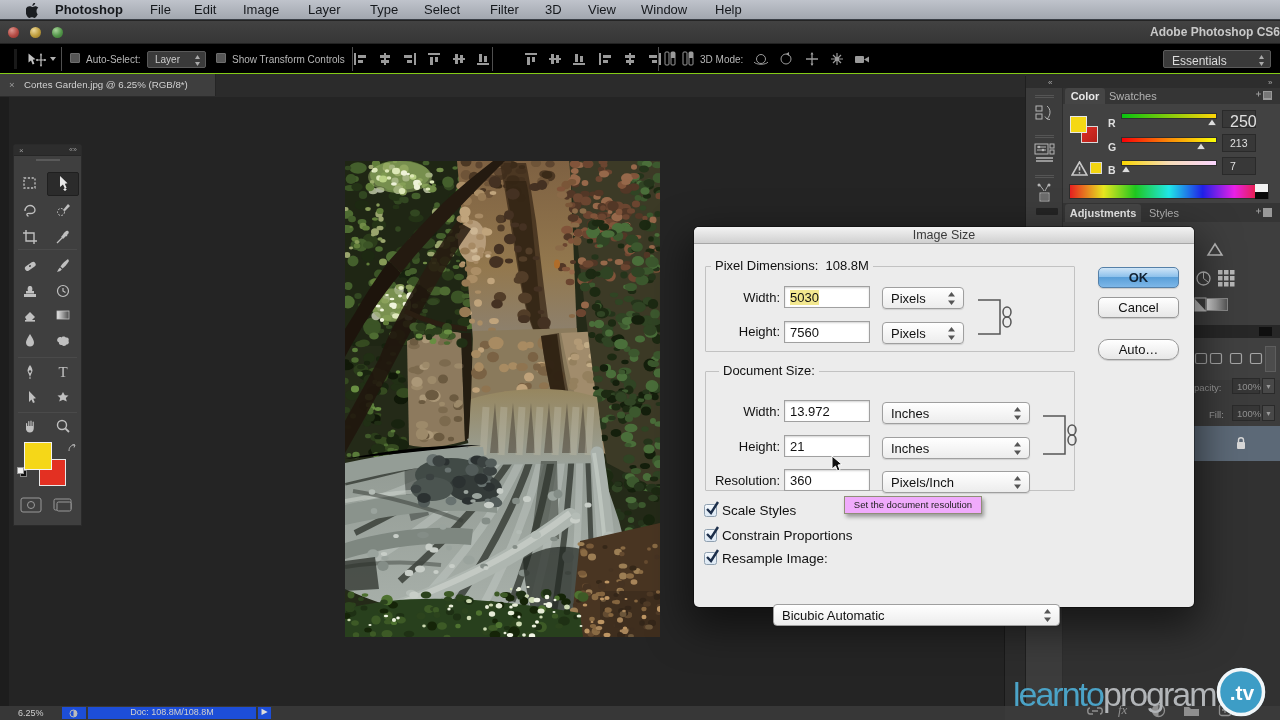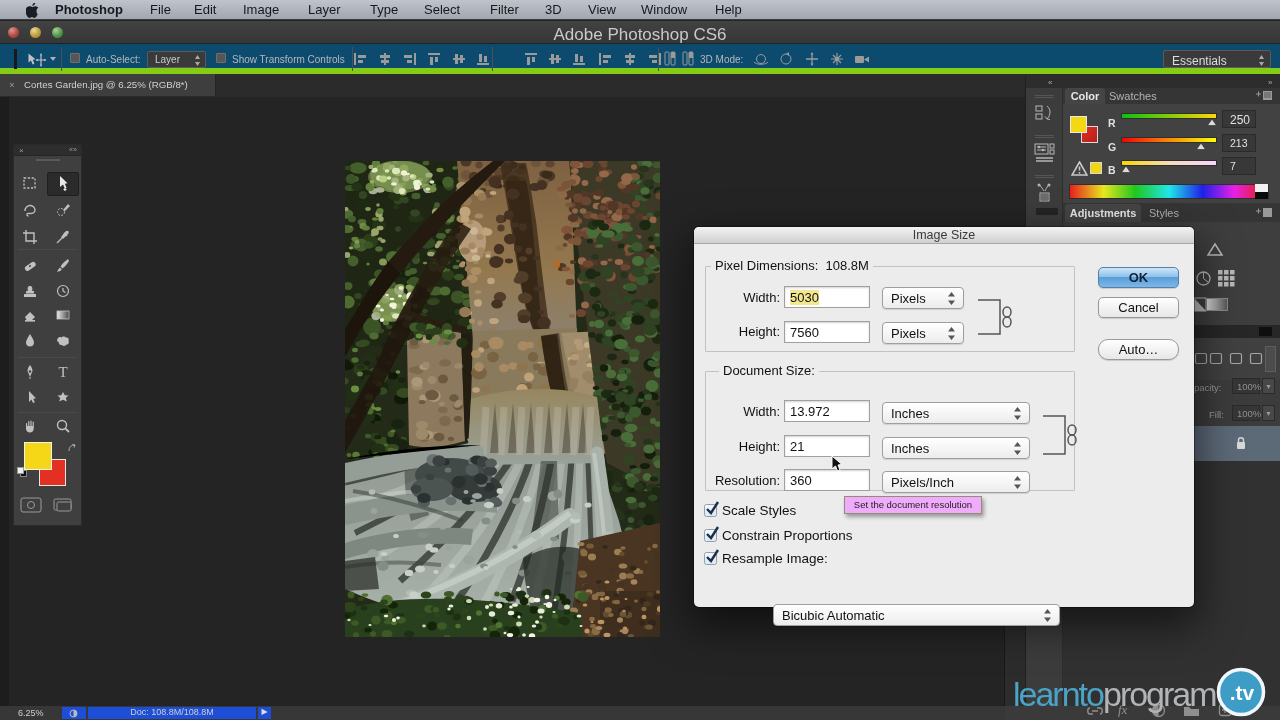--- a/index.html
+++ b/index.html
@@ -12,26 +12,26 @@
   background:linear-gradient(#bfc3cb,#a2a7af);
   border-bottom:1px solid #3a3f46;
   color:#15181c; font-size:13px; }
 #menubar .mi { position:absolute; top:2px; }
 
 
 #titlebar { left:0; top:21px; width:1280px; height:23px;
   background:linear-gradient(#424242,#363636);
   border-bottom:1px solid #222; }
 #titlebar .tl { position:absolute; top:6px; width:11px; height:11px; border-radius:50%; }
-#titletext { position:absolute; top:4px; left:0; width:100%; text-align:center;
-  color:#c9c9c9; font-size:17px; font-weight:normal; }
+#titletext { position:absolute; top:4px; left:0; width:100%; text-align:right;
+  color:#c9c9c9; font-size:12px; font-weight:bold; }
 
 
 #optionsbar { left:0; top:44px; width:1280px; height:30px;
-  background:#0c4a6e; border-bottom:6px solid #84cc16; color:#b7b7b7; font-size:10px;text-decoration:underline; }
+  background:#000000; border-bottom:1px solid #84cc16; color:#b7b7b7; font-size:10px;text-decoration:underline; }
 .obox { position:absolute; background:#3a3a3a; border:1px solid #5a5a5a; border-radius:2px; }
 .chk { position:absolute; width:10px; height:10px; background:#565656; border:1px solid #6e6e6e; border-radius:1px; }
 .vsep { position:absolute; top:3px; height:24px; width:1px; background:#333; border-right:1px solid #4f4f4f; }
 
 
 #tabbar { left:0; top:74px; width:1280px; height:23px; background:#2b2b2b; }
 #tab1 { position:absolute; left:0; top:0; width:216px; height:22px; background:#3e3e3e;
   border-right:1px solid #252525; color:#d2d2d2; font-size:9.7px; line-height:21px; }
 
 
@@ -1817,21 +1817,21 @@
         <path d="M8,2 L15,2 M8,4 L15,4 M8,6 L15,6" stroke="#444" stroke-width="0.8"></path>
       </svg>
       <div class="abs" style="left:0;top:28px;width:217px;height:99px;background:#424242;"></div>
       <div class="abs" style="left:18px;top:50px;width:17px;height:17px;background:linear-gradient(135deg,#e03028,#b51f18);border:1.5px solid #dadada;"></div>
       <div class="abs" style="left:7px;top:40px;width:17px;height:17px;background:#f5d814;border:1.5px solid #e8e8e8;"></div>
       <div class="abs" style="left:45px;top:41px;color:#e0e0e0;font-size:10.5px;font-weight:bold;">R</div>
       <div class="abs" style="left:58px;top:37px;width:96px;height:6px;background:linear-gradient(90deg,#08c210,#ffd507);border:1px solid #2e2e2e;"></div>
       <svg class="abs" style="left:144px;top:43px" width="10" height="7" viewBox="0 0 10 7">
         <path d="M5,0 L9.5,6.5 L0.5,6.5 Z" fill="#ddd" stroke="#333" stroke-width="0.7"></path>
       </svg>
-      <div class="abs" style="left:159px;top:34px;width:34px;height:18px;background:#383838;border:1px solid #2a2a2a;color:#e0e0e0;font-size:12px;padding:2px 0 0 7px;">250</div>
+      <div class="abs" style="left:159px;top:34px;width:34px;height:18px;background:#383838;border:1px solid #2a2a2a;color:#e0e0e0;font-size:16px;padding:2px 0 0 7px;">250</div>
       <div class="abs" style="left:45px;top:65px;color:#e0e0e0;font-size:10.5px;font-weight:bold;">G</div>
       <div class="abs" style="left:58px;top:61px;width:96px;height:6px;background:linear-gradient(90deg,#fa0007,#fa8a07,#faff07);border:1px solid #2e2e2e;"></div>
       <svg class="abs" style="left:133px;top:67px" width="10" height="7" viewBox="0 0 10 7">
         <path d="M5,0 L9.5,6.5 L0.5,6.5 Z" fill="#ddd" stroke="#333" stroke-width="0.7"></path>
       </svg>
       <div class="abs" style="left:159px;top:58px;width:34px;height:18px;background:#383838;border:1px solid #2a2a2a;color:#e0e0e0;font-size:10.5px;padding:2px 0 0 7px;">213</div>
       <div class="abs" style="left:45px;top:88px;color:#e0e0e0;font-size:10.5px;font-weight:bold;">B</div>
       <div class="abs" style="left:58px;top:84px;width:96px;height:6px;background:linear-gradient(90deg,#fad500,#f6dcb8,#fad5ff);border:1px solid #2e2e2e;"></div>
       <svg class="abs" style="left:58px;top:90px" width="10" height="7" viewBox="0 0 10 7">
         <path d="M5,0 L9.5,6.5 L0.5,6.5 Z" fill="#ddd" stroke="#333" stroke-width="0.7"></path>

